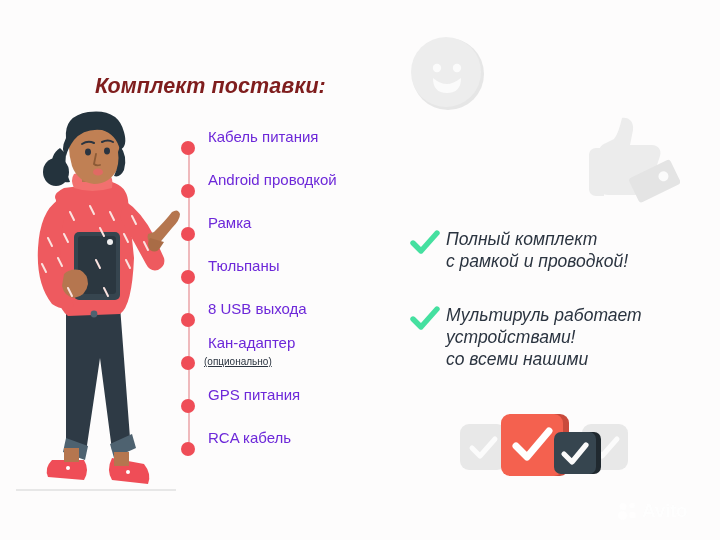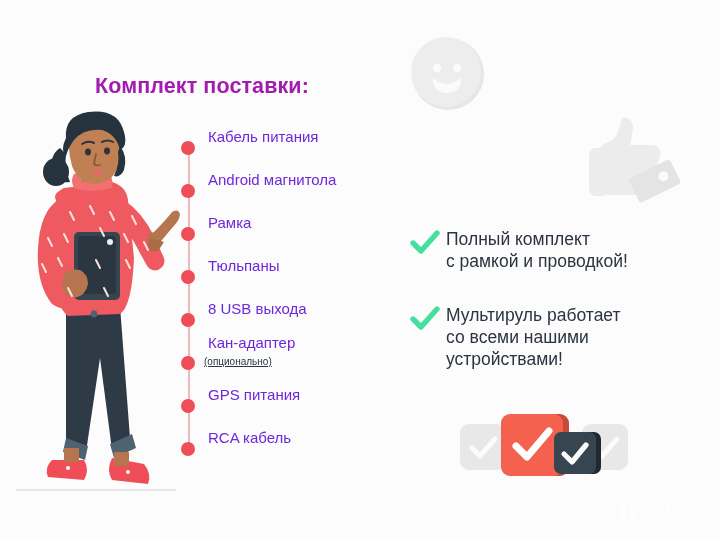--- a/index.html
+++ b/index.html
@@ -17,22 +17,22 @@
     width:78px; height:78px;
   }
   #thumb-shape {
     position:absolute; left:580px; top:112px;
     width:100px; height:96px;
   }
 
   
   #page-title {
     position:absolute; left:95px; top:74px;
-    font-size:21.5px; font-weight:bold; color:#a21caf;
-    letter-spacing:.1px; white-space:nowrap;
+    font-size:21.5px; font-weight:bold; color:#7f1d1d;
+    letter-spacing:.1px; white-space:nowrap;font-style:italic;
   }
 
   
   #kit-list {
     position:absolute; left:176px; top:133px;
     width:260px; height:330px;
   }
   #kit-connector {
     position:absolute; left:12px; top:14px;
     width:1.5px; height:300px;
@@ -47,21 +47,21 @@
   .kit-label {
     position:absolute; left:32px; top:-13px;
     font-size:15px; color:#6d28d9; white-space:nowrap;
   }
   .kit-sub {
     position:absolute; left:28px; top:10px;
     font-size:10px; color:#2b3440; white-space:nowrap;text-decoration:underline;
   }
 
   
-  #features { position:absolute; left:410px; top:228px; width:300px; }
+  #features { position:absolute; left:410px; top:228px; width:300px;font-style:italic; }
   .feature { position:relative; margin-bottom:14px; }
   .feature .chk {
     position:absolute; left:0; top:2px; width:30px; height:26px;
   }
   .feature .ftext {
     margin-left:36px;
     font-size:17.5px; line-height:22px;
     color:#2b3440; font-weight:500;
   }
   .feature .ftext span { display:block; white-space:nowrap; }
@@ -116,21 +116,21 @@
 
 <div id="kit-list">
   <div id="kit-connector"></div>
 
   <div class="kit-item" style="top:8px">
     <div class="kit-dot"></div>
     <div class="kit-label">Кабель питания</div>
   </div>
   <div class="kit-item" style="top:51px">
     <div class="kit-dot"></div>
-    <div class="kit-label">Android магнитола</div>
+    <div class="kit-label">Android проводкой</div>
   </div>
   <div class="kit-item" style="top:94px">
     <div class="kit-dot"></div>
     <div class="kit-label">Рамка</div>
   </div>
   <div class="kit-item" style="top:137px">
     <div class="kit-dot"></div>
     <div class="kit-label">Тюльпаны</div>
   </div>
   <div class="kit-item" style="top:180px">
@@ -163,22 +163,22 @@
       <span>с рамкой и проводкой!</span>
     </div>
   </div>
 
   <div class="feature" style="margin-top:32px">
     <svg class="chk" viewBox="0 0 30 26">
       <path d="M3 13 L11 21 L27 3" stroke="#45e0a0" stroke-width="5.4" fill="none" stroke-linecap="round" stroke-linejoin="round"></path>
     </svg>
     <div class="ftext">
       <span>Мультируль работает</span>
+      <span>устройствами!</span>
       <span>со всеми нашими</span>
-      <span>устройствами!</span>
     </div>
   </div>
 
 </div>
 
 <div id="cards">
 
   <div class="card" style="left:0px; top:14px; width:46px; height:46px; background:#e8e8e8;">
     <svg width="46" height="46" viewBox="0 0 46 46">
       <path d="M12 24 L20 32 L35 15" stroke="#fbfbfb" stroke-width="5" fill="none" stroke-linecap="round" stroke-linejoin="round"></path>

